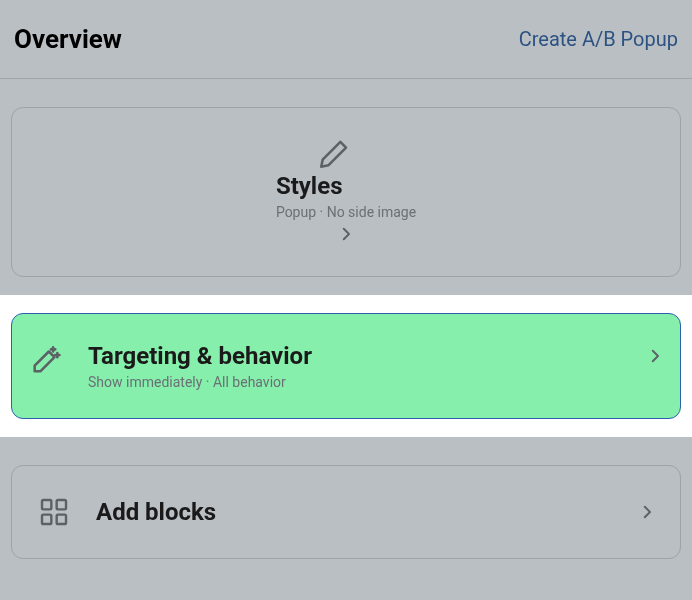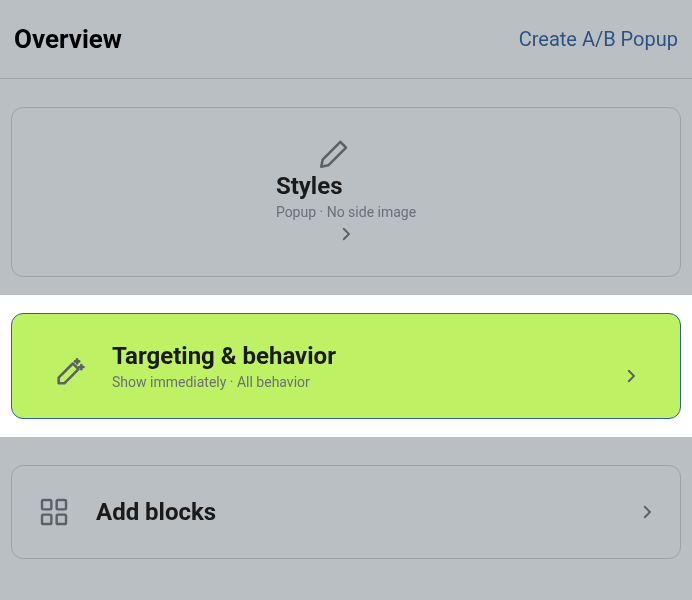--- a/index.html
+++ b/index.html
@@ -46,26 +46,26 @@
       background: transparent;
       flex-direction: column;
     }
     .card-active-wrapper {
       background: #ffffff;
       padding: 18px 11px;
       margin: 0;
     }
     .card-active {
       display: flex;
-      align-items: flex-end;
-      padding: 28px 40px;
+      align-items: flex-start;
+      padding: 28px 16px;
       border: 1.5px solid #2c5fb3;
       border-radius: 12px;
       cursor: pointer;
-      background: #bef264;
+      background: #86efac;
     }
     .card-nostyle {
       display: flex;
       align-items: center;
       padding: 28px 24px;
       border: 1px solid #9ea3a8;
       border-radius: 12px;
       margin: 28px 11px 0 11px;
       cursor: pointer;
       background: transparent;

